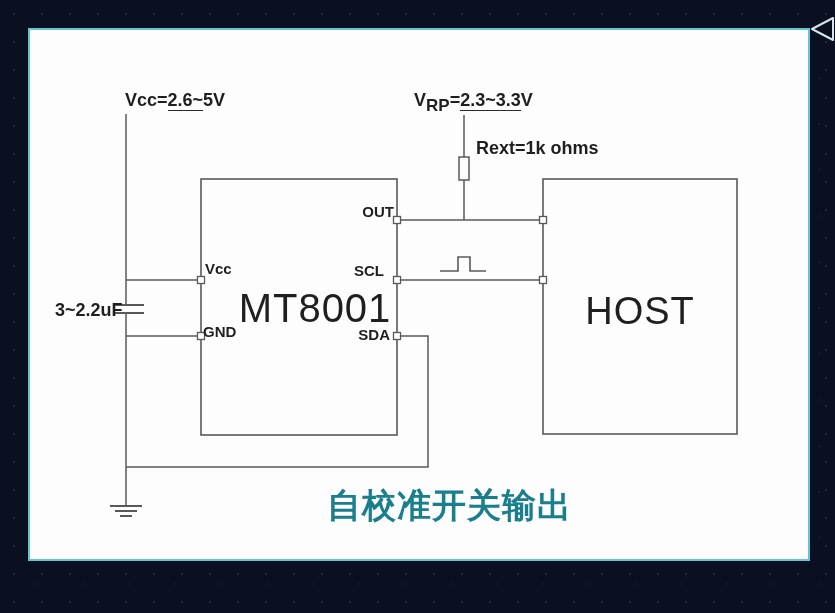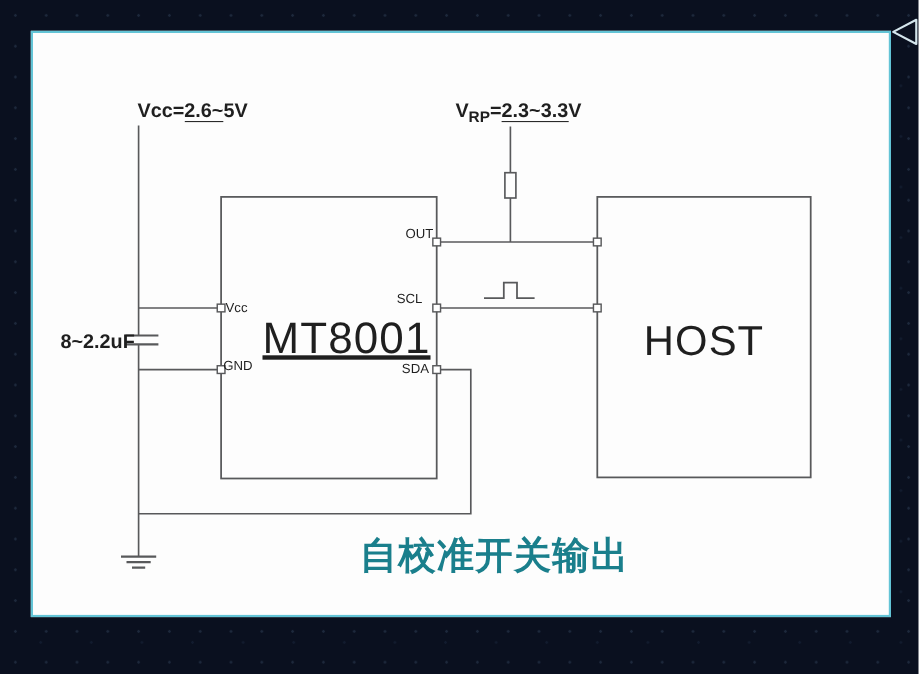--- a/index.html
+++ b/index.html
@@ -15,22 +15,22 @@
   }
   .panel{
     position:absolute;left:28px;top:28px;width:778px;height:529px;
     background:#fdfdfd;border:2px solid var(--panel-border,#63c4d6);
     box-sizing:content-box;
   }
   .panel svg{position:absolute;left:0;top:0;color:var(--wire,#58595b);}
   .lbl{position:absolute;color:#1f1f1f;white-space:nowrap;}
   .supply{font-size:18px;font-weight:700;line-height:20px;}
   .supply .ul{border-bottom:1.6px solid #2a2a2a;}
-  .supply sub{font-size:14px;font-weight:700;}
-  .pinlbl{font-size:12px;font-weight:400;line-height:18px;}
+  .supply sub{font-size:17px;font-weight:700;}
+  .pinlbl{font-size:15px;font-weight:700;line-height:18px;}
   .pin-right{text-align:right;}
   .chipname{font-size:40px;font-weight:400;letter-spacing:1px;text-align:center;line-height:42px;}
   .hostname{font-size:38px;font-weight:400;letter-spacing:1px;text-align:center;line-height:40px;}
   .caption{font-size:34px;font-weight:700;line-height:37px;color:var(--caption,#1a7f8c);letter-spacing:1px;}
   .nav-arrow{position:absolute;top:15px;right:0;}
 </style>
 </head>
 <body>
 
 <div class="panel">
@@ -77,30 +77,31 @@
   </svg>
 
   <div class="lbl supply" style="left:55px;top:60px;margin-left:40px;">
     <span>Vcc=</span><span class="ul">2.6~</span><span>5V</span>
   </div>
 
   <div class="lbl supply" style="left:384px;top:60px;">
     <span>V</span><sub>RP</sub><span>=</span><span class="ul">2.3~3.3</span><span>V</span>
   </div>
 
+  <div class="lbl supply" style="left:446px;top:108px;">Rext=1k ohms</div>
 
-  <div class="lbl supply" style="left:25px;top:270px;">8~2.2uF</div>
+  <div class="lbl supply" style="left:25px;top:270px;">3~2.2uF</div>
 
-  <div class="lbl pinlbl" style="left:175px;top:241px;">Vcc</div>
+  <div class="lbl pinlbl" style="left:175px;top:230px;">Vcc</div>
   <div class="lbl pinlbl" style="left:173px;top:293px;">GND</div>
   <div class="lbl pinlbl pin-right" style="left:320px;top:173px;width:44px;">OUT</div>
   <div class="lbl pinlbl pin-right" style="left:312px;top:232px;width:42px;">SCL</div>
   <div class="lbl pinlbl pin-right" style="left:318px;top:296px;width:42px;">SDA</div>
 
-  <div class="lbl chipname" style="left:171px;top:257px;width:228px;text-decoration:underline;">MT8001</div>
+  <div class="lbl chipname" style="left:171px;top:257px;width:228px;">MT8001</div>
   <div class="lbl caption" style="left:297px;top:457px;">自校准开关输出</div>
 
   <div class="lbl hostname" style="left:513px;top:261px;width:194px;">HOST</div>
 </div>
 
 <svg class="nav-arrow" width="25" height="28" viewBox="0 0 25 28">
   <polygon points="2,14 23,3 23,25" fill="none" stroke="#d4e5ec" stroke-width="2" stroke-linejoin="round"></polygon>
 </svg>
 
 </body></html>

